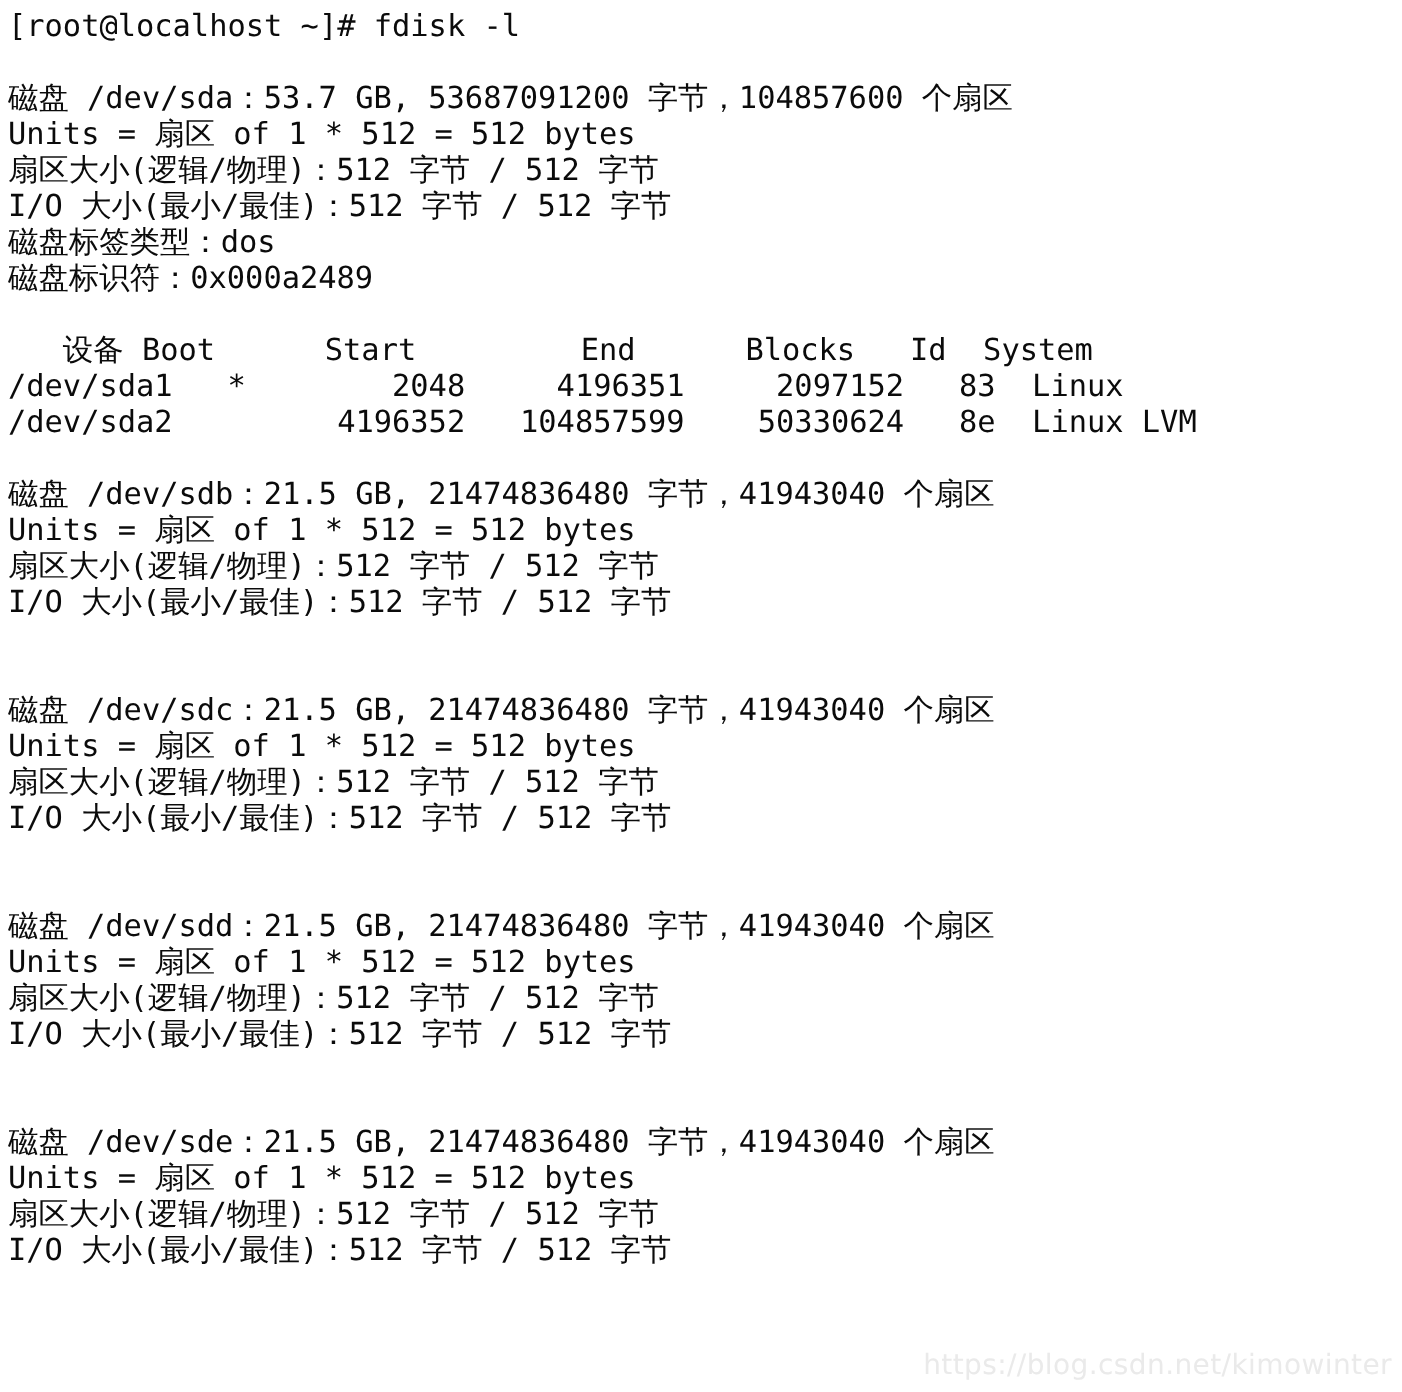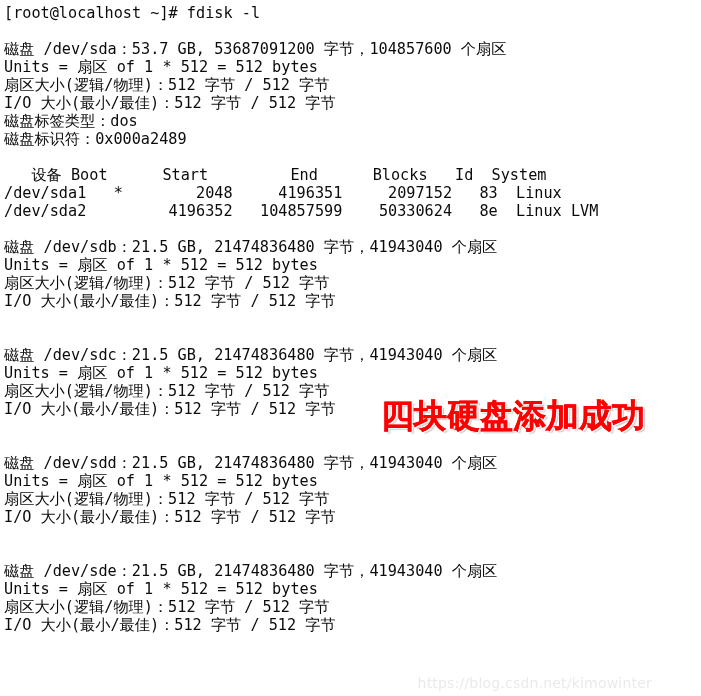--- a/index.html
+++ b/index.html
@@ -14,20 +14,21 @@
     overflow: hidden;
     font-family: "DejaVu Sans Mono", "Liberation Mono", monospace;
   }
   #terminal {
     position: relative;
     width: 658px;
     height: 696px;
     background: #ffffff;
     color: #000000;
     overflow: hidden;
+    padding-left: 44px;
   }
   .term-text {
     position: absolute;
     left: 0px;
     top: 4px;
     width: 701px;
     padding-left: 4px;
     box-sizing: border-box;
     font-family: "DejaVu Sans Mono", "Liberation Mono", monospace;
     font-size: 15.2px;
@@ -73,17 +74,16 @@
     letter-spacing: 0.2px;
   }
 </style>
 </head>
 <body>
 
 <div id="terminal">
 
   <div class="term-text" id="term-text"><div class="term-line">[root@localhost ~]# fdisk -l</div><div class="term-line blank"></div><div class="term-line">磁盘 /dev/sda：53.7 GB, 53687091200 字节，104857600 个扇区</div><div class="term-line">Units = 扇区 of 1 * 512 = 512 bytes</div><div class="term-line">扇区大小(逻辑/物理)：512 字节 / 512 字节</div><div class="term-line">I/O 大小(最小/最佳)：512 字节 / 512 字节</div><div class="term-line">磁盘标签类型：dos</div><div class="term-line">磁盘标识符：0x000a2489</div><div class="term-line blank"></div><div class="term-line">   设备 Boot      Start         End      Blocks   Id  System</div><div class="term-line">/dev/sda1   *        2048     4196351     2097152   83  Linux</div><div class="term-line">/dev/sda2         4196352   104857599    50330624   8e  Linux LVM</div><div class="term-line blank"></div><div class="term-line">磁盘 /dev/sdb：21.5 GB, 21474836480 字节，41943040 个扇区</div><div class="term-line">Units = 扇区 of 1 * 512 = 512 bytes</div><div class="term-line">扇区大小(逻辑/物理)：512 字节 / 512 字节</div><div class="term-line">I/O 大小(最小/最佳)：512 字节 / 512 字节</div><div class="term-line blank"></div><div class="term-line blank"></div><div class="term-line">磁盘 /dev/sdc：21.5 GB, 21474836480 字节，41943040 个扇区</div><div class="term-line">Units = 扇区 of 1 * 512 = 512 bytes</div><div class="term-line">扇区大小(逻辑/物理)：512 字节 / 512 字节</div><div class="term-line">I/O 大小(最小/最佳)：512 字节 / 512 字节</div><div class="term-line blank"></div><div class="term-line blank"></div><div class="term-line">磁盘 /dev/sdd：21.5 GB, 21474836480 字节，41943040 个扇区</div><div class="term-line">Units = 扇区 of 1 * 512 = 512 bytes</div><div class="term-line">扇区大小(逻辑/物理)：512 字节 / 512 字节</div><div class="term-line">I/O 大小(最小/最佳)：512 字节 / 512 字节</div><div class="term-line blank"></div><div class="term-line blank"></div><div class="term-line">磁盘 /dev/sde：21.5 GB, 21474836480 字节，41943040 个扇区</div><div class="term-line">Units = 扇区 of 1 * 512 = 512 bytes</div><div class="term-line">扇区大小(逻辑/物理)：512 字节 / 512 字节</div><div class="term-line">I/O 大小(最小/最佳)：512 字节 / 512 字节</div></div>
 
-  <div class="annotation">四块硬盘添加成功</div>
 
   <div class="watermark">https://blog.csdn.net/kimowinter</div>
 
 </div>
 
 </body></html>

